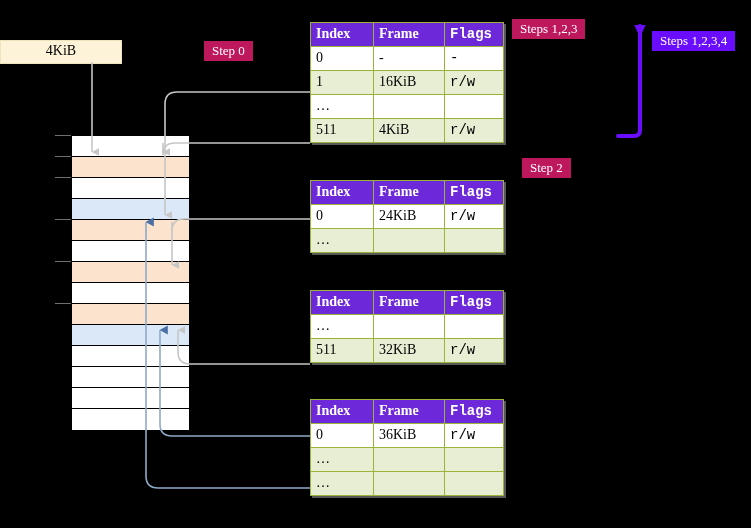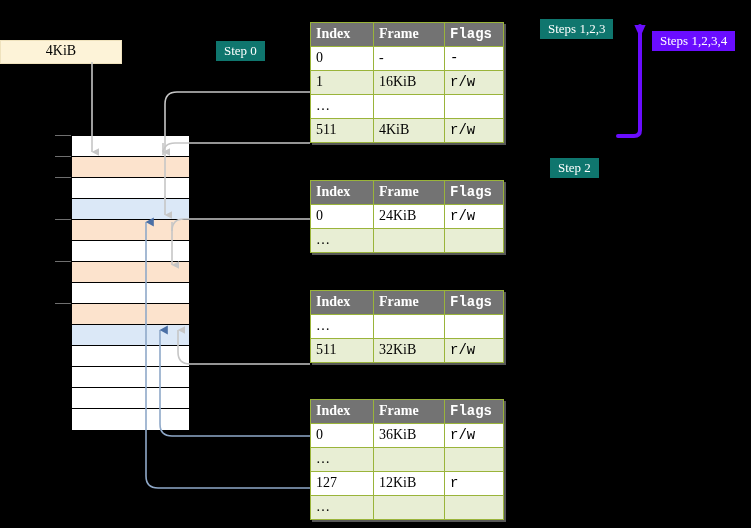--- a/index.html
+++ b/index.html
@@ -13,21 +13,21 @@
   
   .badge{
     position:absolute;
     font-family:"Liberation Serif", serif;
     font-size:13px;
     color:#ffffff;
     padding:2px 8px 3px 8px;
     white-space:nowrap;
     line-height:15px;
   }
-  .badge.red{background:#0f766e;margin-left:28px;}
+  .badge.red{background:#be185d;}
   .badge.violet{background:#6a0dff;}
 
   
   .kbox{
     position:absolute;
     background:#fdf3d8;
     border:1px solid #efe2bd;
     font-size:14px;
     text-align:center;
     line-height:20px;
@@ -46,21 +46,21 @@
     border:1px solid #9ab43a;
     font-size:14px;
     padding:2px 5px 3px 5px;
     text-align:left;
     line-height:18px;
     height:18px;
     vertical-align:middle;
     white-space:nowrap;
   }
   .ptable th{
-    background:#737373;
+    background:#6d28d9;
     color:#ffffff;
     font-weight:bold;
     font-size:14px;
     margin-top:40px;
   }
   .ptable tr.odd td{background:#ffffff;}
   .ptable tr.even td{background:#e8eed4;}
   .ptable td.hl{background:#fbfba0;}
   .col-i{width:52px;}
   .col-f{width:60px;}
@@ -110,21 +110,21 @@
       <div class="tick" style="left: 55px; top: 219px; width: 16px;"></div>
       <div class="tick" style="left: 55px; top: 261px; width: 16px;"></div>
       <div class="tick" style="left: 55px; top: 303px; width: 16px;"></div>
     </div>
 
   <div class="kbox" id="kbox" style="left: 0px; top: 40px; width: 120px; height: 22px;">
     <span>4KiB</span>
   </div>
 
   <div id="badges">
-      <div class="badge red" style="left: 188px; top: 41px;">Step 0</div>
+      <div class="badge red" style="left: 204px; top: 41px;">Step 0</div>
       <div class="badge red" style="left: 512px; top: 19px;">Steps 1,2,3</div>
       <div class="badge violet" style="left: 652px; top: 23px; margin-top: 8px;">Steps 1,2,3,4</div>
       <div class="badge red" style="left: 522px; top: 158px;">Step 2</div>
     </div>
 
   <div id="tables">
       <table class="ptable" style="left: 310px; top: 22px;">
         <thead>
           <tr>
             <th class="col-i">Index</th>
@@ -208,25 +208,20 @@
         <tbody>
           <tr class="odd">
             <td class="col-i">0</td>
             <td class="col-f">36KiB</td>
             <td class="col-g">r/w</td>
           </tr>
           <tr class="even">
             <td class="col-i">…</td>
             <td class="col-f">&nbsp;</td>
             <td class="col-g">&nbsp;</td>
-          </tr>
-          <tr class="odd">
-            <td class="col-i">127</td>
-            <td class="col-f">12KiB</td>
-            <td class="col-g">r</td>
           </tr>
           <tr class="even">
             <td class="col-i">…</td>
             <td class="col-f">&nbsp;</td>
             <td class="col-g">&nbsp;</td>
           </tr>
         </tbody>
       </table>
     </div>
 

